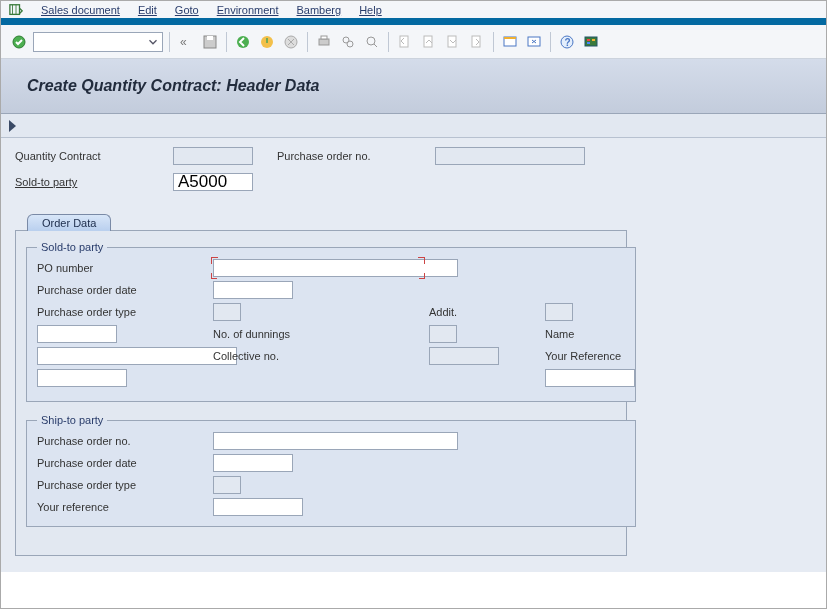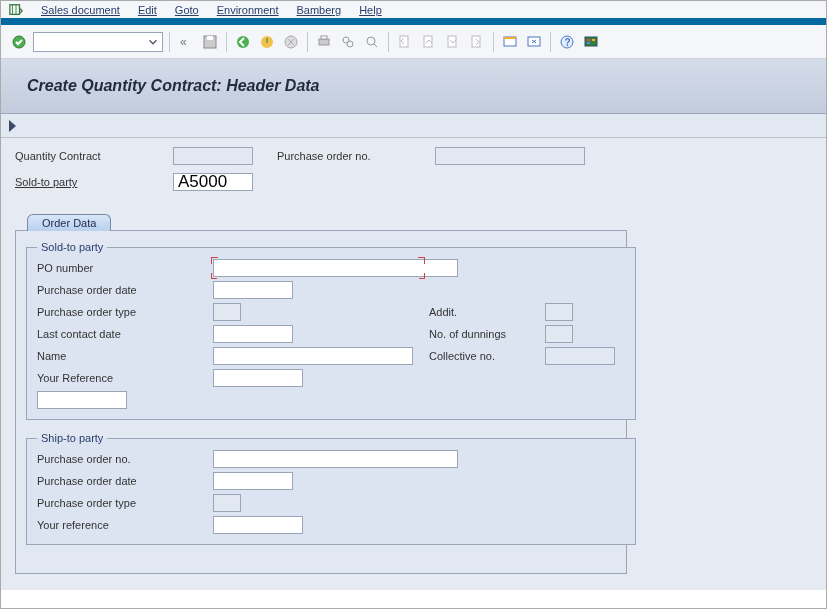--- a/index.html
+++ b/index.html
@@ -358,21 +358,20 @@
         <label>Purchase order date</label>
         <input type="text" class="w80" value="" style="">
         <span></span>
           <span></span>
 
         <label>Purchase order type</label>
         <div class="ro-input w28"><span></span></div>
         <label>Addit.</label>
         <div class="ro-input w28"><span></span></div>
 
-        <label>Last contact date</label>
         <input type="text" class="w80" value="" style="">
         <label>No. of dunnings</label>
         <div class="ro-input w28"><span></span></div>
 
         <label>Name</label>
         <input type="text" class="w200" value="" style="">
         <label>Collective no.</label>
         <div class="ro-input w70"><span></span></div>
 
         <label>Your Reference</label>

